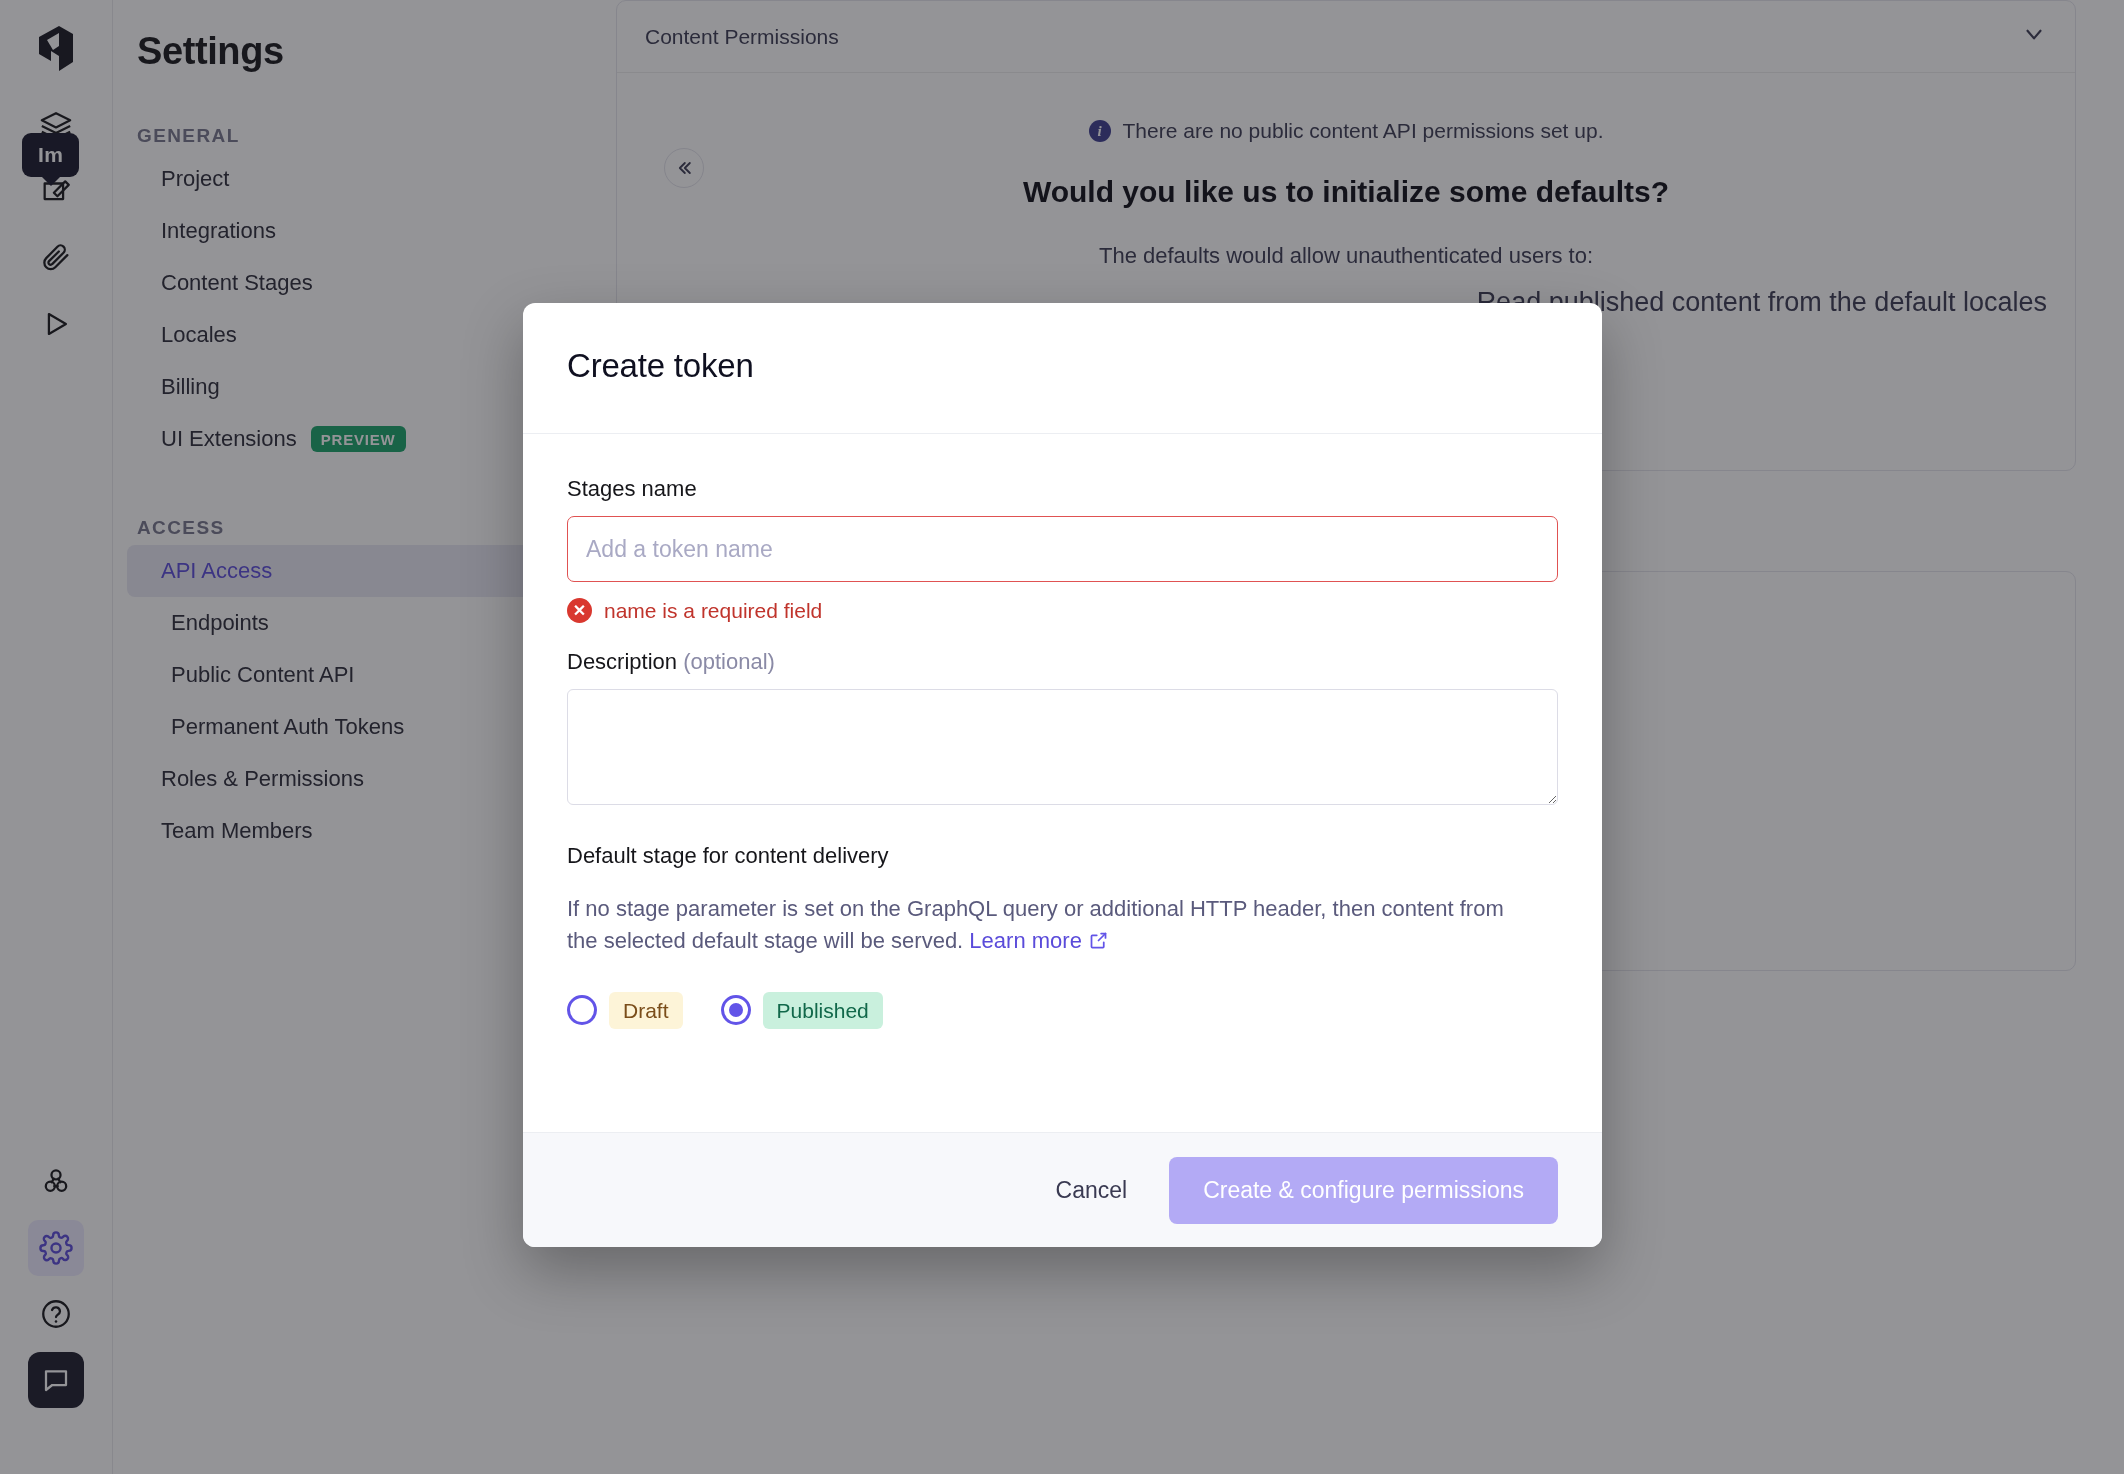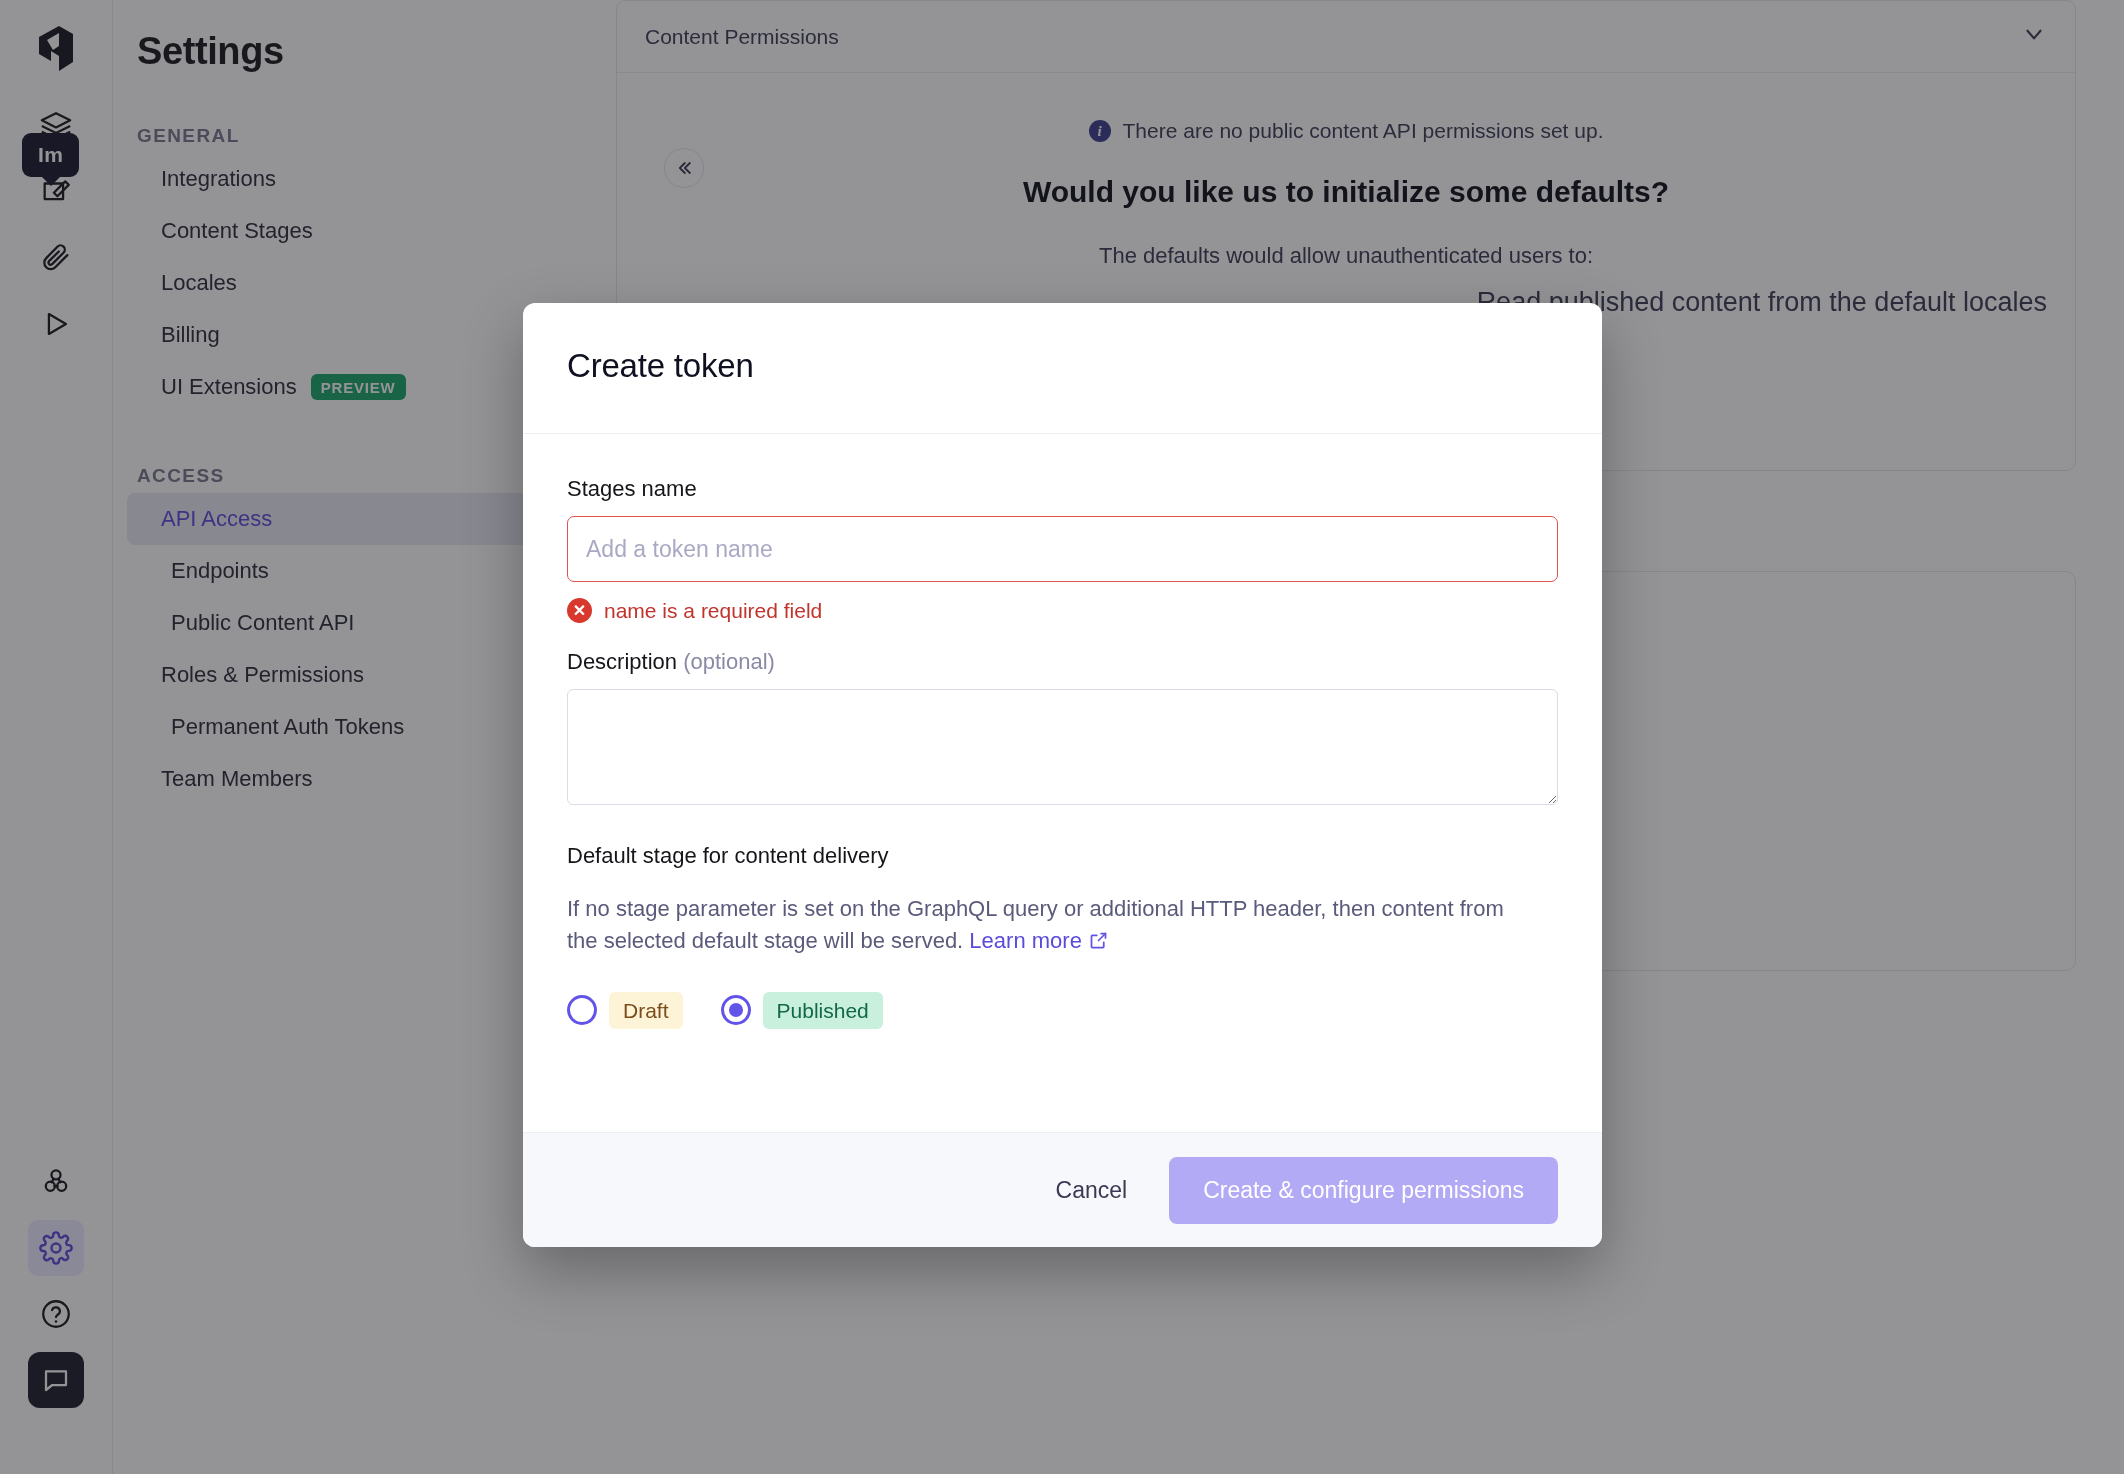--- a/index.html
+++ b/index.html
@@ -292,20 +292,23 @@
 
       <div class="rail-tooltip">Im</div>
     </div>
 
     <div class="settings-nav">
       <div class="settings-title">Settings</div>
 
       <div>
         <div class="nav-section-label">GENERAL</div>
         <div class="nav-item">
+          <span>Project</span>
+        </div>
+        <div class="nav-item">
           <span>Integrations</span>
         </div>
         <div class="nav-item">
           <span>Content Stages</span>
         </div>
         <div class="nav-item">
           <span>Locales</span>
         </div>
         <div class="nav-item">
           <span>Billing</span>
@@ -320,25 +323,25 @@
         <div class="nav-section-label">ACCESS</div>
         <div class="nav-item selected">
           <span>API Access</span>
         </div>
         <div class="nav-item sub">
           <span>Endpoints</span>
         </div>
         <div class="nav-item sub">
           <span>Public Content API</span>
         </div>
-        <div class="nav-item">
-          <span>Roles &amp; Permissions</span>
-        </div>
         <div class="nav-item sub">
           <span>Permanent Auth Tokens</span>
+        </div>
+        <div class="nav-item">
+          <span>Roles &amp; Permissions</span>
         </div>
         <div class="nav-item">
           <span>Team Members</span>
         </div>
       </div>
 
       <div class="collapse-btn">
         <svg width="20" height="20" viewBox="0 0 24 24" fill="none" stroke="currentColor" stroke-width="2.2" stroke-linecap="round" stroke-linejoin="round">
           <polyline points="13,6 7,12 13,18"></polyline>
           <polyline points="19,6 13,12 19,18"></polyline>

